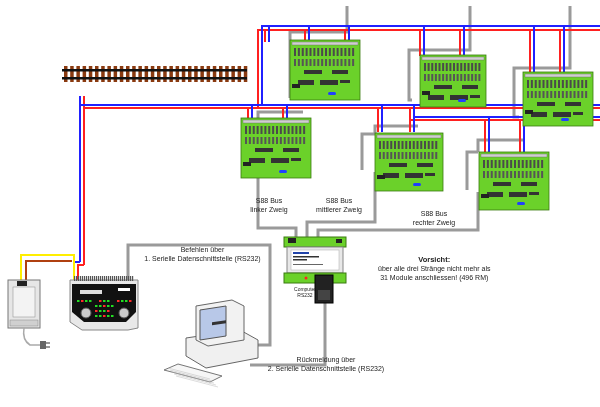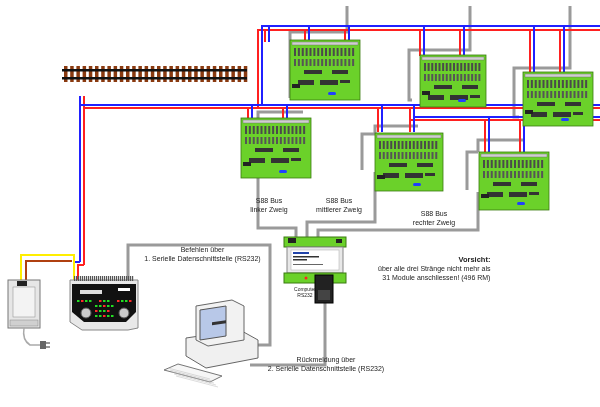--- a/index.html
+++ b/index.html
@@ -1,19 +1,19 @@
 <!DOCTYPE html>
 <html><head>
 <meta charset="utf-8">
 <style>
   html, body { margin: 0; padding: 0; background: #ffffff; }
   body { width: 600px; height: 407px; position: relative; overflow: hidden; font-family: "Liberation Sans", sans-serif; }
   #canvas { position: absolute; left: 0; top: 0; }
   .lbl { position: absolute; font-family: "Liberation Sans", sans-serif; font-size: 7px; color: #222; text-align: center; line-height: 9px; white-space: nowrap; }
-  .lbl-left { text-align: right; }
+  .lbl-left { text-align: center; }
   .warn-title { font-weight: bold; font-size: 7.5px; }
 </style>
 </head>
 <body>
 
 <svg id="canvas" width="600" height="407" viewBox="0 0 600 407">
 
   <g id="bus" fill="none" stroke-width="3">
       <path d="M296,238 L296,228 L258,228 L258,178" stroke="#9a9a9a" stroke-width="3" fill="none"></path>
       <path d="M258,178 L258,160" stroke="#9a9a9a" stroke-width="3" fill="none"></path>

